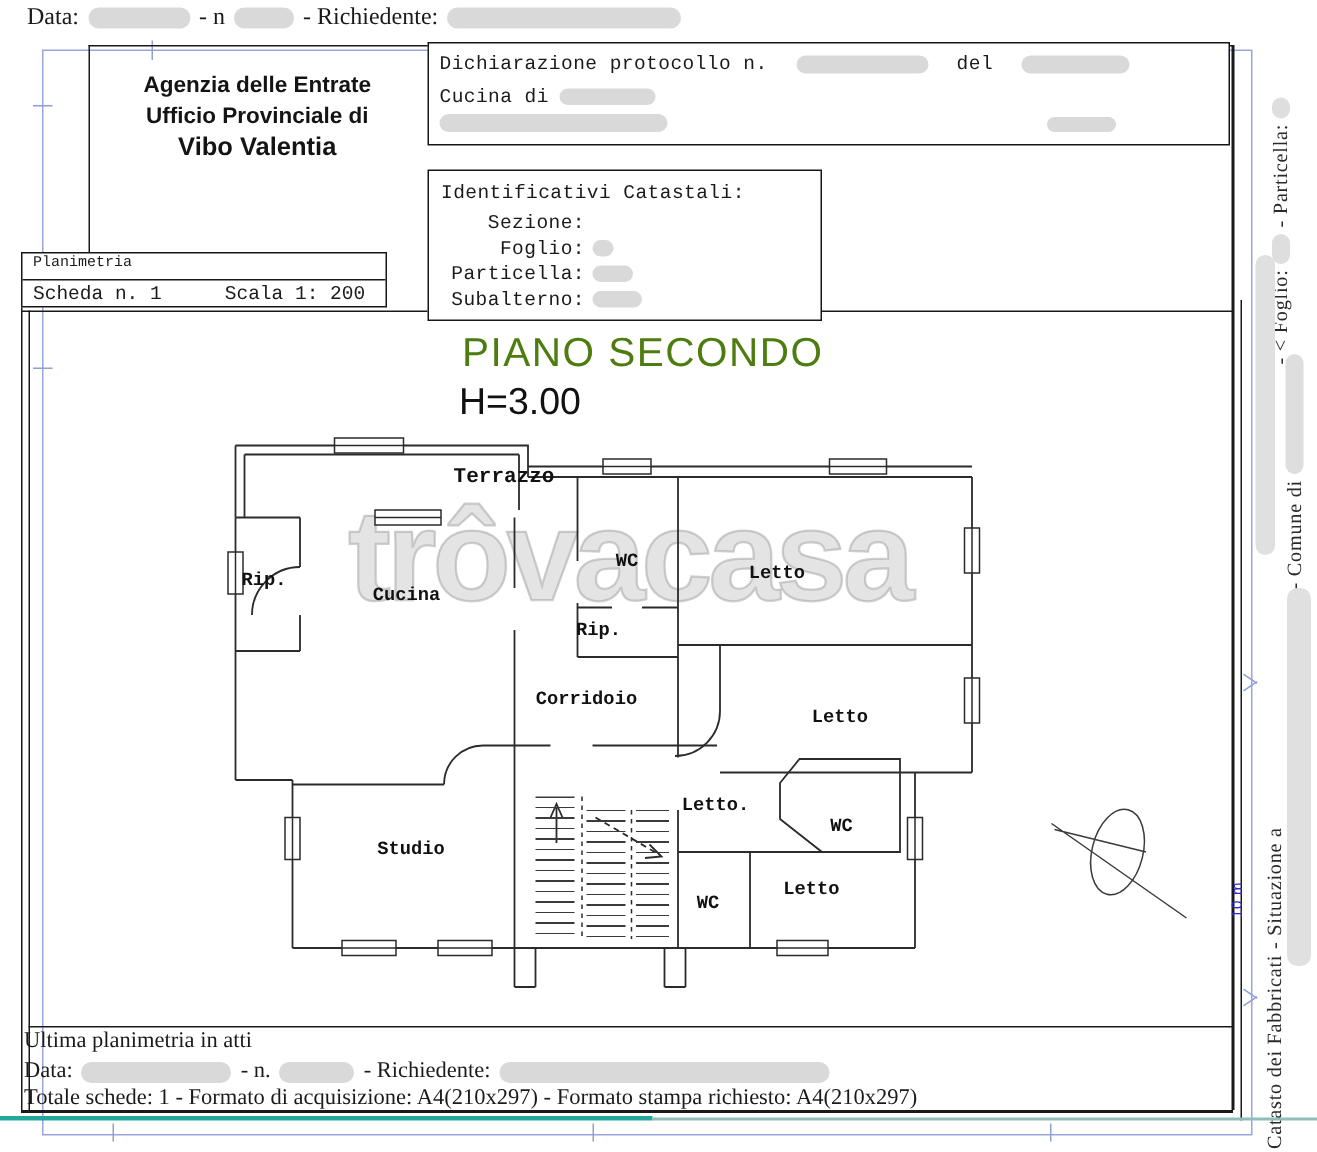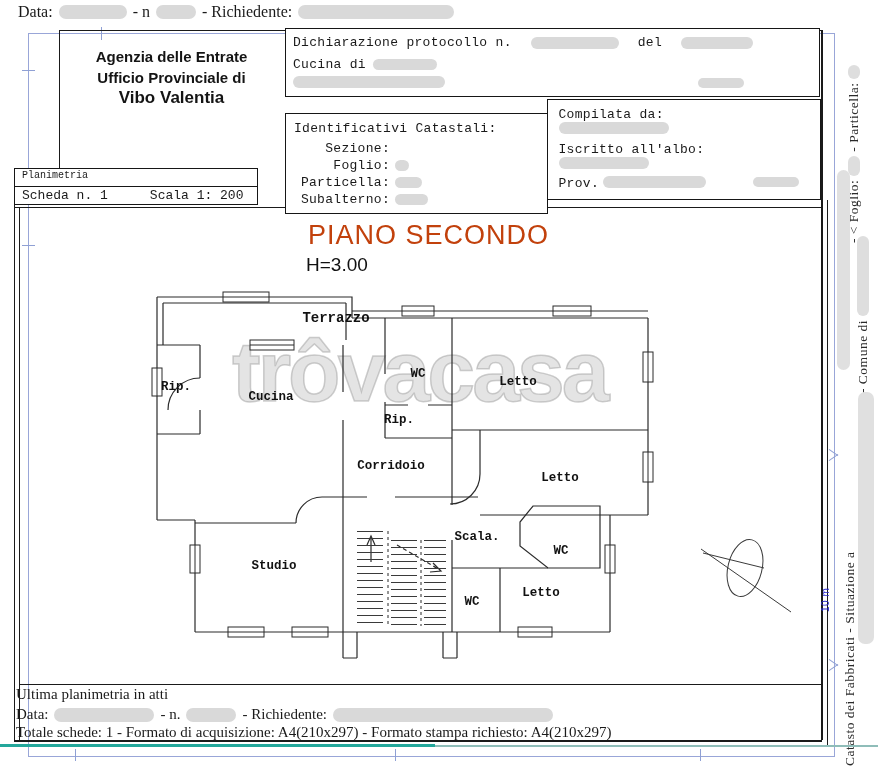--- a/index.html
+++ b/index.html
@@ -99,40 +99,31 @@
         <span class="idlabel">Particella:</span>
         <span class="blob" style="width:27px;height:11px;margin-left:5px;"></span>
       </div>
       <div class="idrow mono mono13">
         <span class="idlabel">Subalterno:</span>
         <span class="blob" style="width:33px;height:11px;margin-left:5px;"></span>
       </div>
     </div>
   </div>
 
-  <div class="box" style="left:546.5px;top:99px;width:274px;height:101px;">
-    <div class="abs mono mono13" style="left:11px;top:7px;">Compilata da:</div>
-    <span class="rblob" style="left:11px;top:22px;width:110px;height:12px;"></span>
-    <div class="abs mono mono13" style="left:11px;top:42px;">Iscritto all'albo:</div>
-    <span class="rblob" style="left:11px;top:57px;width:90px;height:12px;"></span>
-    <div class="abs mono mono13" style="left:11px;top:76px;">Prov.</div>
-    <span class="rblob" style="left:55px;top:76px;width:103px;height:12px;"></span>
-    <span class="rblob" style="left:205px;top:77px;width:46px;height:10px;"></span>
-  </div>
 
   <div class="box" style="left:14px;top:168px;width:244px;height:37px;">
     <div class="mono" style="font-size:10px;padding:1px 0 0 7px;height:16px;border-bottom:1.4px solid #161616;">Planimetria</div>
     <div class="row mono" style="font-size:13px;padding-left:7px;height:17px;">
       <span>Scheda n. 1</span>
       <span style="margin-left:42px;">Scala 1: 200</span>
     </div>
   </div>
 
-  <div class="abs sans" style="left:308px;top:220px;font-size:27px;letter-spacing:1px;color:#c2410c;">PIANO SECONDO</div>
-  <div class="abs sans" style="left:306px;top:254px;font-size:19px;color:#111;">H=3.00</div>
+  <div class="abs sans" style="left:308px;top:220px;font-size:27px;letter-spacing:1px;color:#4d7c0f;">PIANO SECONDO</div>
+  <div class="abs sans" style="left:306px;top:254px;font-size:25px;color:#111;">H=3.00</div>
 
   <div class="watermark">trôvacasa</div>
 
   <svg class="abs" style="left:0;top:0;" width="878" height="768" viewBox="0 0 878 768">
     <g stroke="#2b2b2b" stroke-width="1.2" fill="none">
 
       <path d="M157,297 H352 V318 M157,297 V345 M163,303 H346 M163,303 V345 M346,303 V340"></path>
 
       <path d="M352,311 H648 M352,318 H648 M648,318 V515"></path>
 
@@ -197,21 +188,21 @@
 
   <span class="roomlbl" style="left:336px;top:318px;font-size:14px;">Terrazzo</span>
   <span class="roomlbl" style="left:176px;top:387px;">Rip.</span>
   <span class="roomlbl" style="left:271px;top:397px;text-align:right;">Cucina</span>
   <span class="roomlbl" style="left:418px;top:374px;">WC</span>
   <span class="roomlbl" style="left:518px;top:382px;">Letto</span>
   <span class="roomlbl" style="left:399px;top:420px;">Rip.</span>
   <span class="roomlbl" style="left:391px;top:466px;">Corridoio</span>
   <span class="roomlbl" style="left:560px;top:478px;">Letto</span>
   <span class="roomlbl" style="left:274px;top:566px;">Studio</span>
-  <span class="roomlbl" style="left:477px;top:537px;">Scala.</span>
+  <span class="roomlbl" style="left:477px;top:537px;">Letto.</span>
   <span class="roomlbl" style="left:561px;top:551px;">WC</span>
   <span class="roomlbl" style="left:472px;top:602px;">WC</span>
   <span class="roomlbl" style="left:541px;top:593px;">Letto</span>
 
   <div class="vtext" style="left:846px;top:5px;height:238px;">
     <span>- &lt; Foglio:</span><span class="vblob" style="height:20px;"></span><span>- Particella:</span><span class="vblob" style="height:14px;"></span>
   </div>
   <div class="rblob" style="left:837px;top:170px;width:13px;height:200px;background:#e0e0e0;"></div>
   <div class="vtext" style="left:855px;top:188px;height:205px;">
     <span>- Comune di</span><span class="vblob" style="height:80px;"></span>

